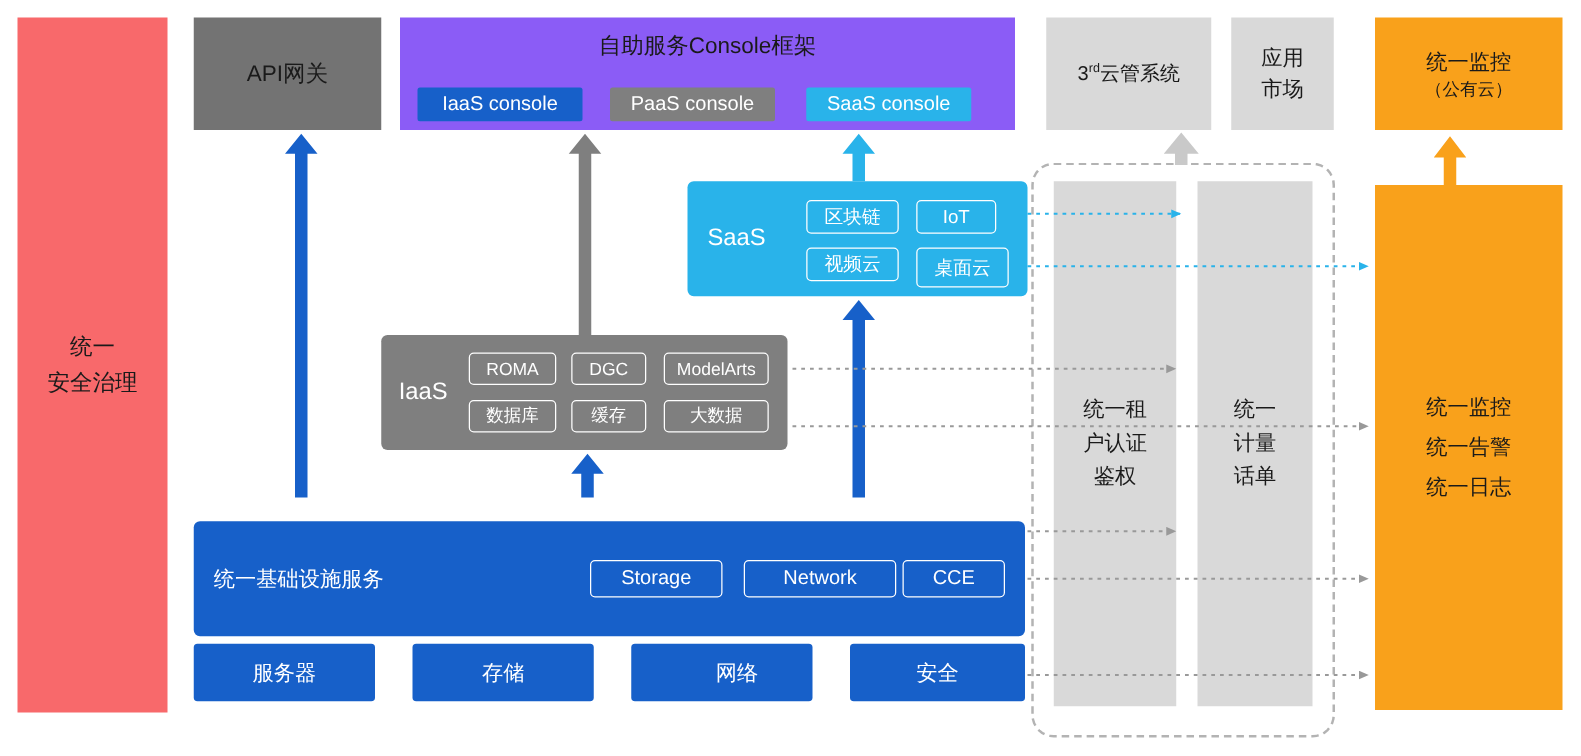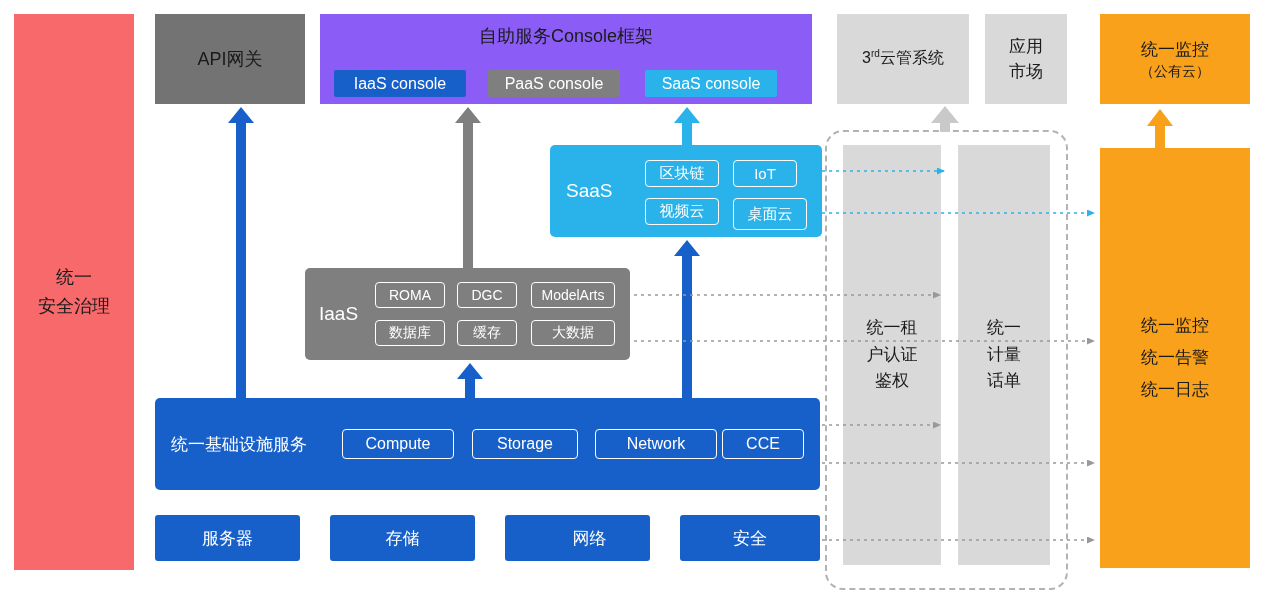--- a/index.html
+++ b/index.html
@@ -75,23 +75,22 @@
   <div class="box gray rounded" style="left:305px;top:268px;width:325px;height:92px;">
     <span class="side-label" style="left:14px;top:0;height:100%;font-size:19px;">IaaS</span>
     <div class="chip" style="left:70px;top:14px;width:70px;height:26px;font-size:14px;">ROMA</div>
     <div class="chip" style="left:152px;top:14px;width:60px;height:26px;font-size:14px;">DGC</div>
     <div class="chip" style="left:226px;top:14px;width:84px;height:26px;font-size:14px;">ModelArts</div>
     <div class="chip" style="left:70px;top:52px;width:70px;height:26px;font-size:14px;">数据库</div>
     <div class="chip" style="left:152px;top:52px;width:60px;height:26px;font-size:14px;">缓存</div>
     <div class="chip" style="left:226px;top:52px;width:84px;height:26px;font-size:14px;">大数据</div>
   </div>
 
-  <div class="box blue rounded" style="left:155px;top:398px;width:665px;height:92px;padding-left:13px;">
+  <div class="box blue rounded" style="left:155px;top:417px;width:665px;height:92px;padding-left:13px;">
     <span class="side-label" style="left:16px;top:0;height:100%;font-size:17px;">统一基础设施服务</span>
-    <div class="chip" style="left:187px;top:31px;width:112px;height:30px;font-size:16px;">Compute</div>
     <div class="chip" style="left:317px;top:31px;width:106px;height:30px;font-size:16px;">Storage</div>
     <div class="chip" style="left:440px;top:31px;width:122px;height:30px;font-size:16px;">Network</div>
     <div class="chip" style="left:567px;top:31px;width:82px;height:30px;font-size:16px;">CCE</div>
   </div>
 
   <div class="box blue" style="left:155px;top:515px;width:145px;height:46px;font-size:17px;border-radius:3px;">服务器</div>
   <div class="box blue" style="left:330px;top:515px;width:145px;height:46px;font-size:17px;border-radius:3px;">存储</div>
   <div class="box blue" style="left:505px;top:515px;width:145px;height:46px;font-size:17px;border-radius:3px;padding-left:24px;">网络</div>
   <div class="box blue" style="left:680px;top:515px;width:140px;height:46px;font-size:17px;border-radius:3px;">安全</div>
 

